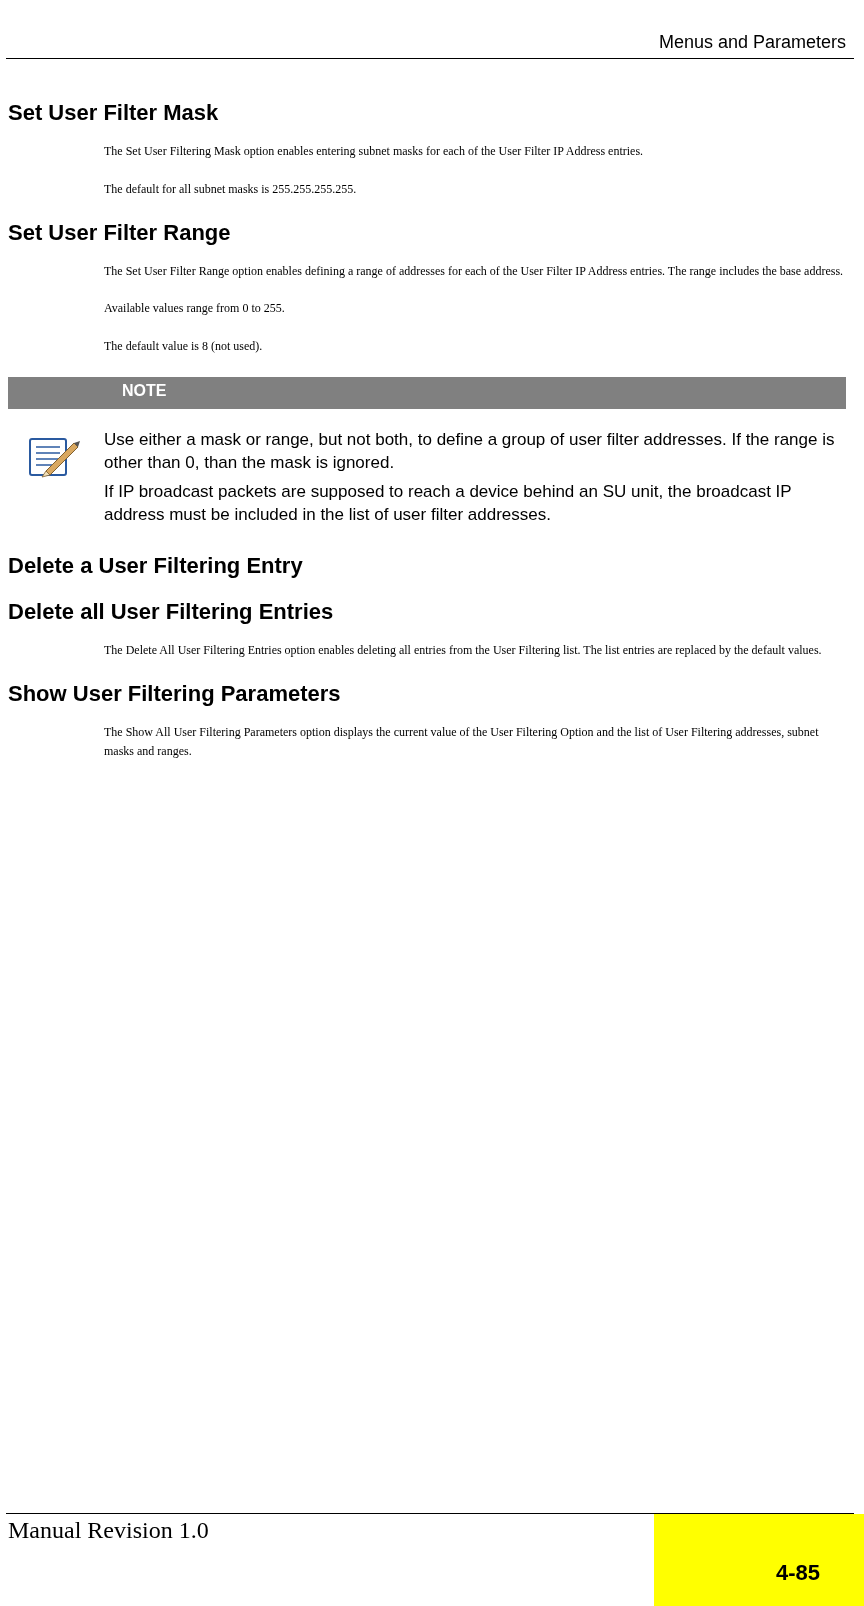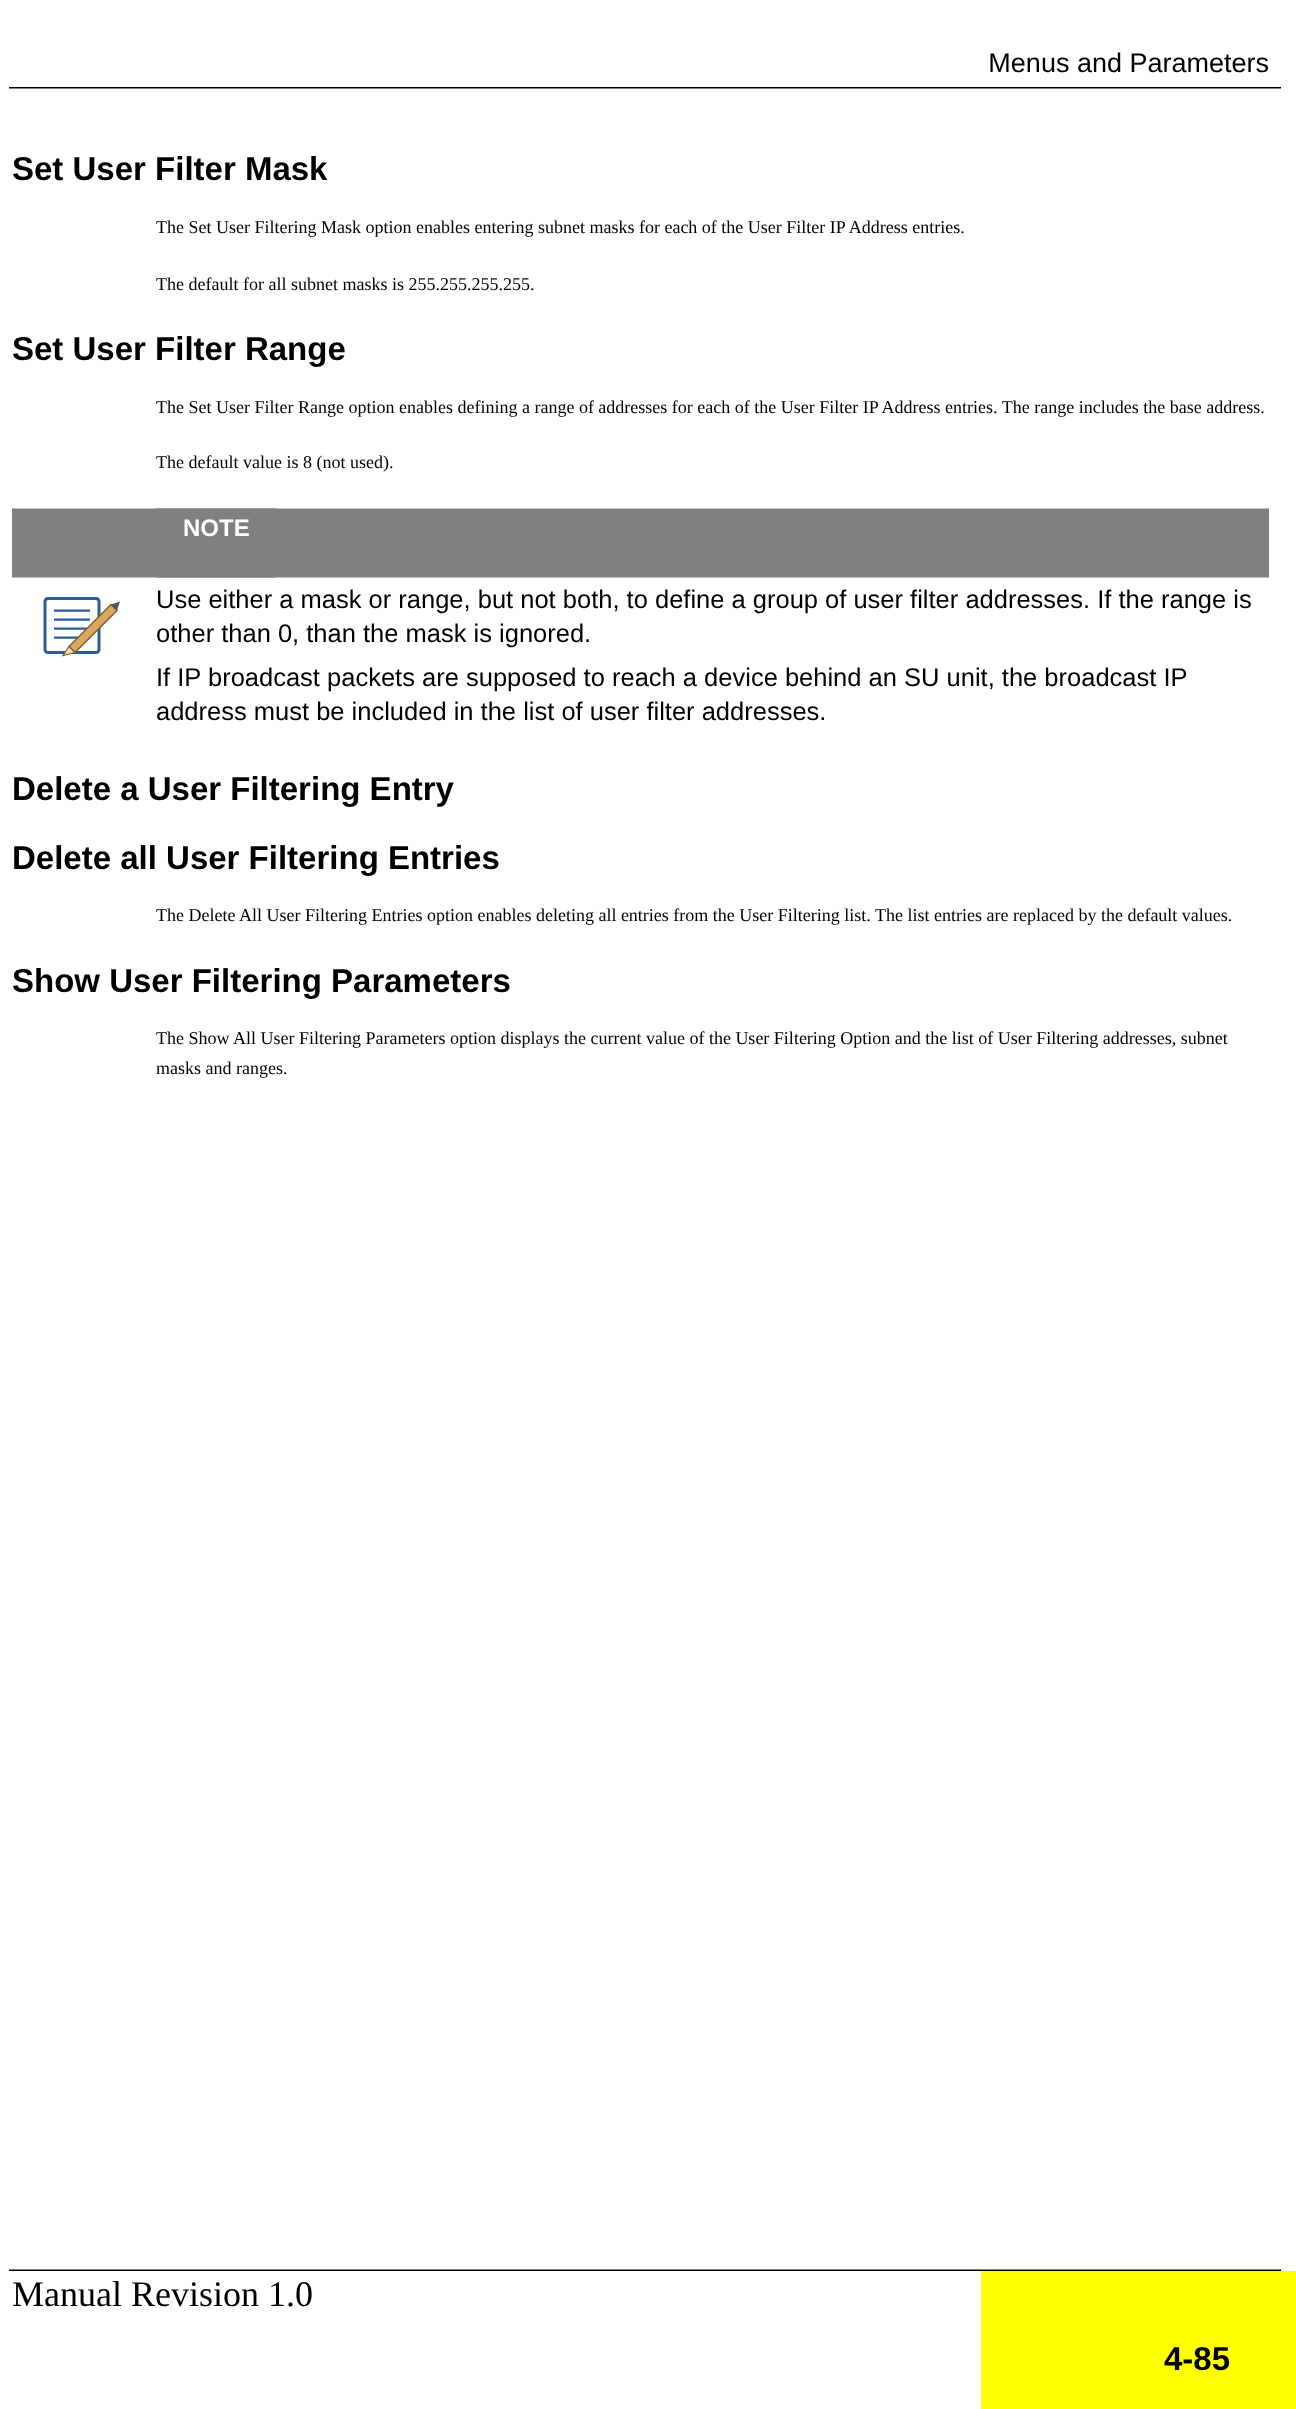--- a/index.html
+++ b/index.html
@@ -46,37 +46,37 @@
     margin-left: 96px;
     margin-bottom: 18px;
   }
   .note-box {
     margin-top: 20px;
     margin-bottom: 20px;
     margin-left: 0;
   }
   .note-bar {
     background: #808080;
-    height: 46px;
+    height: 32px;
     display: flex;
     align-items: stretch;
   }
   .note-tab {
     background: #808080;
     color: #fff;
     font-family: Arial, Helvetica, sans-serif;
     font-weight: bold;
     font-size: 16px;
     padding: 5px 18px;
     margin-left: 96px;
   }
   .note-content-row {
     display: flex;
     align-items: flex-start;
-    padding-top: 4px;
+    padding-top: 20px;
   }
   .note-icon {
     width: 60px;
     margin-left: 18px;
     margin-right: 18px;
     margin-top: 4px;
     flex-shrink: 0;
   }
   .note-text {
     font-family: Arial, Helvetica, sans-serif;
@@ -122,20 +122,21 @@
 <div class="header-rule"></div>
 
 <div class="content">
 
   <div class="section-heading">Set User Filter Mask</div>
   <p class="body-text">The Set User Filtering Mask option enables entering subnet masks for each of the User Filter IP Address entries.</p>
   <p class="body-text">The default for all subnet masks is 255.255.255.255.</p>
 
   <div class="section-heading">Set User Filter Range</div>
   <p class="body-text">The Set User Filter Range option enables defining a range of addresses for each of the User Filter IP Address entries. The range includes the base address.</p>
+  <p class="body-text">Available values range from 0 to 255.</p>
   <p class="body-text">The default value is 8 (not used).</p>
 
   <div class="note-box">
     <div class="note-bar">
       <div class="note-tab">NOTE</div>
     </div>
     <div class="note-content-row">
       <div class="note-icon">
         <svg width="56" height="48" viewBox="0 0 56 48">
           <rect x="4" y="6" width="36" height="36" rx="2" fill="#fff" stroke="#2a5aa0" stroke-width="2"></rect>

